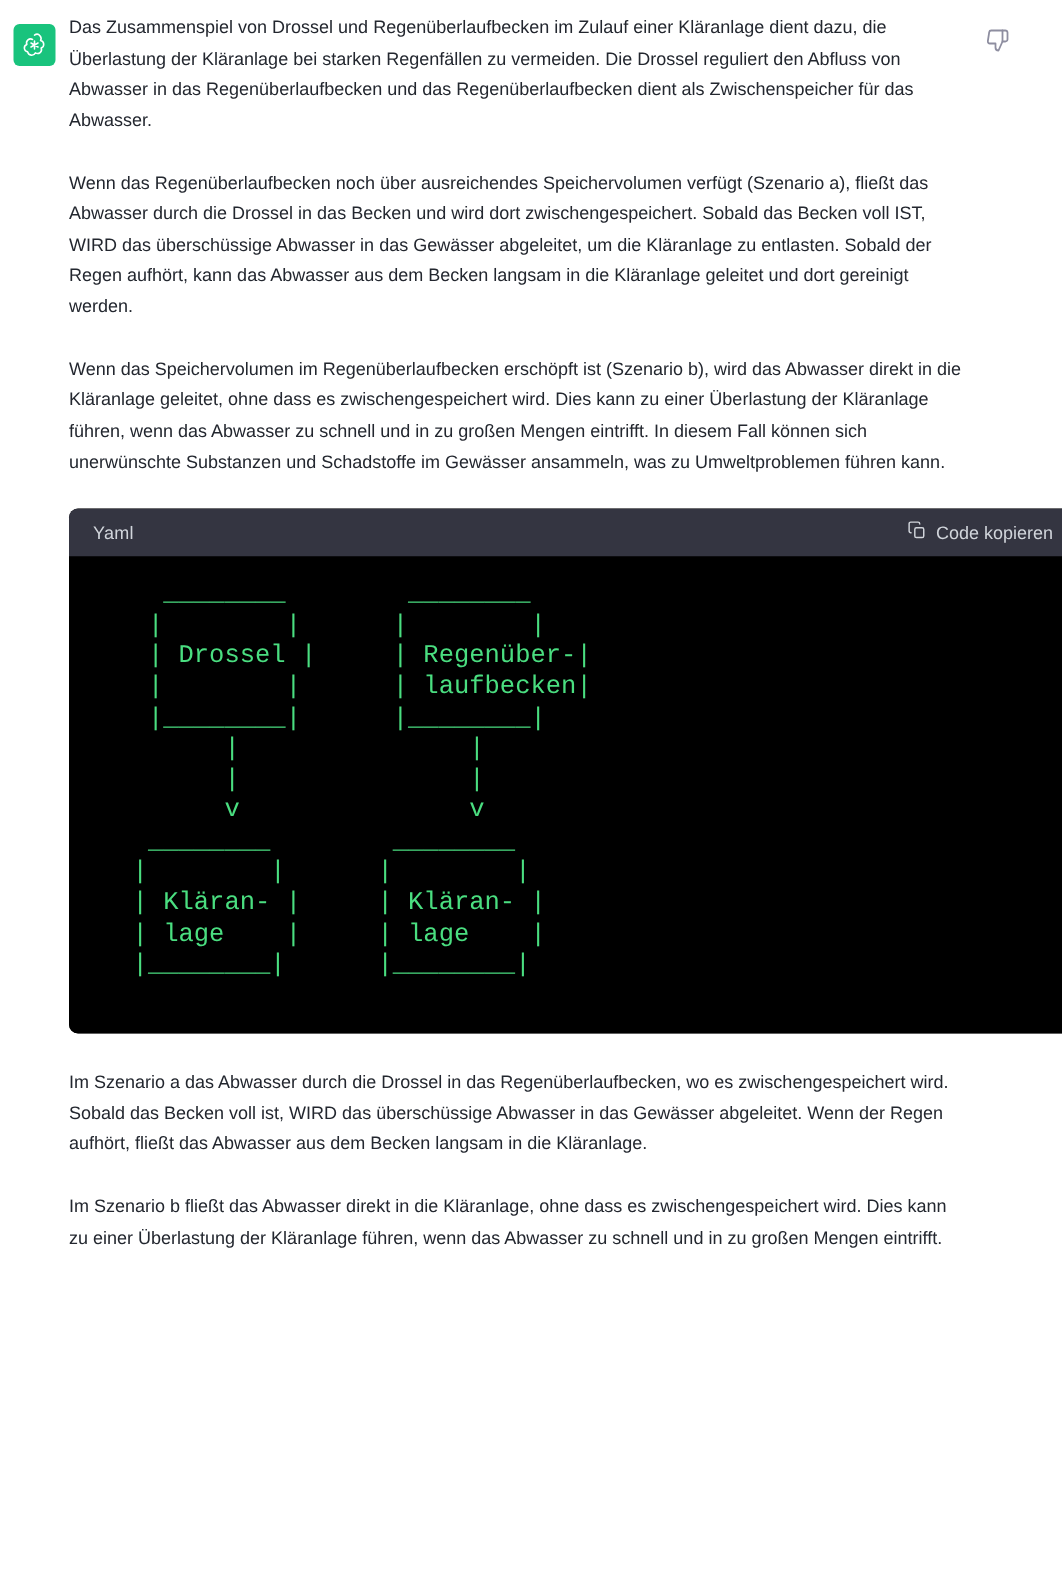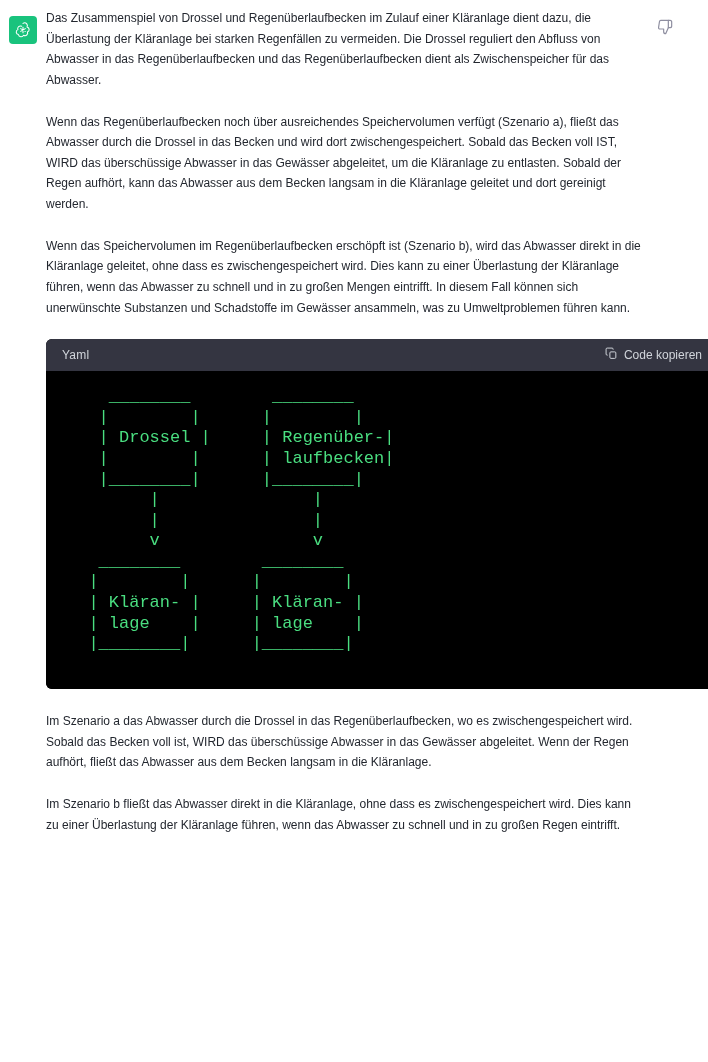--- a/index.html
+++ b/index.html
@@ -155,21 +155,21 @@
         |               |
         v               v
    ________        ________
   |        |      |        |
   | Kläran- |     | Kläran- |
   | lage    |     | lage    |
   |________|      |________|</div>
     </div>
 
     <p>Im Szenario a das Abwasser durch die Drossel in das Regenüberlaufbecken, wo es zwischengespeichert wird. Sobald das Becken voll ist, WIRD das überschüssige Abwasser in das Gewässer abgeleitet. Wenn der Regen aufhört, fließt das Abwasser aus dem Becken langsam in die Kläranlage.</p>
-    <p>Im Szenario b fließt das Abwasser direkt in die Kläranlage, ohne dass es zwischengespeichert wird. Dies kann zu einer Überlastung der Kläranlage führen, wenn das Abwasser zu schnell und in zu großen Regen eintrifft.</p>
+    <p>Im Szenario b fließt das Abwasser direkt in die Kläranlage, ohne dass es zwischengespeichert wird. Dies kann zu einer Überlastung der Kläranlage führen, wenn das Abwasser zu schnell und in zu großen Mengen eintrifft.</p>
   </div>
 
   <div class="actions-col">
     <button class="thumb-btn">
       <span>
         <svg width="16" height="16" viewBox="0 0 24 24" fill="none" stroke="#8e8ea0" stroke-width="1.8" stroke-linecap="round" stroke-linejoin="round">
           <path d="M10 15v4a3 3 0 0 0 3 3l4-9V2H5.72a2 2 0 0 0-2 1.7l-1.38 9a2 2 0 0 0 2 2.3z"></path>
           <path d="M17 2h2.67A2.31 2.31 0 0 1 22 4v7a2.31 2.31 0 0 1-2.33 2H17"></path>
         </svg>
       </span>

